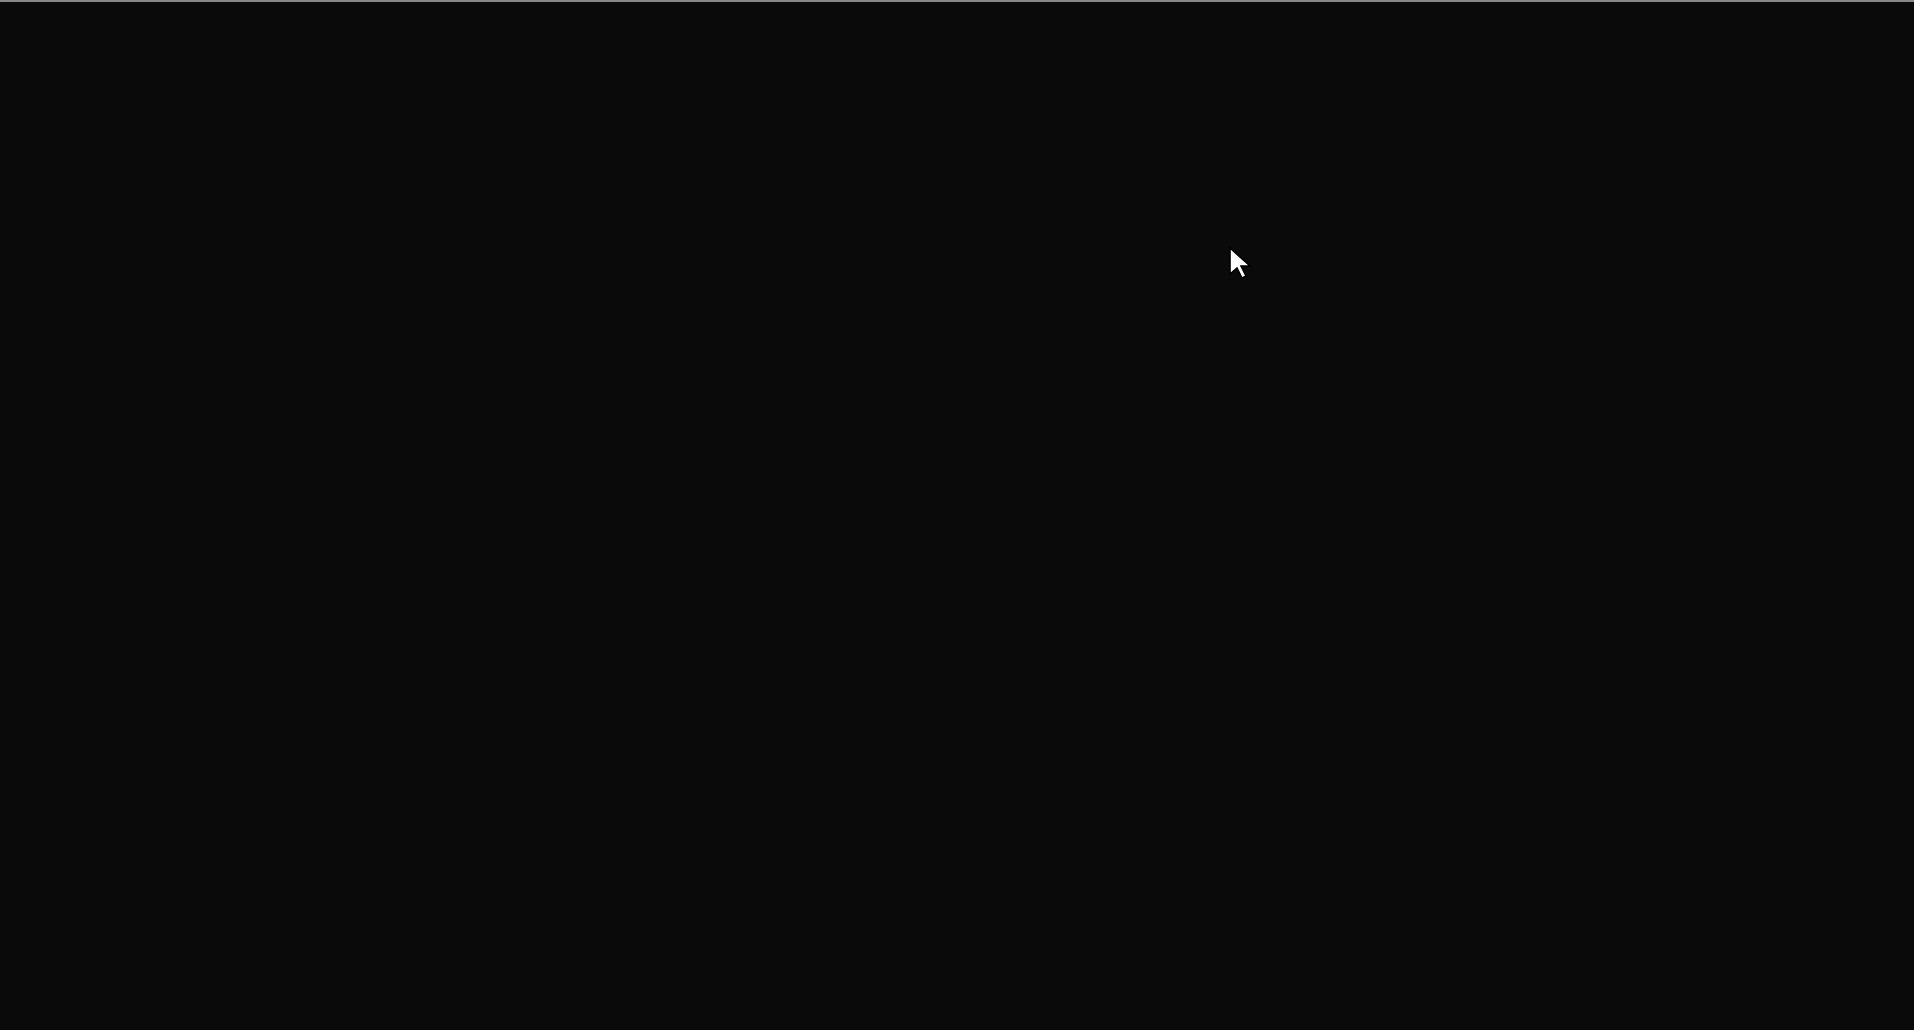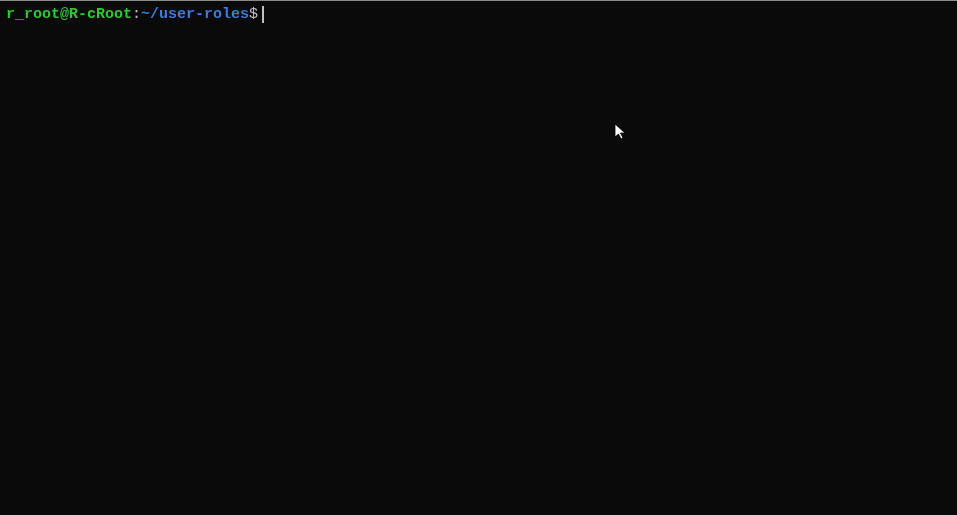--- a/index.html
+++ b/index.html
@@ -56,21 +56,18 @@
       position: absolute;
       left: 614px;
       top: 122px;
       pointer-events: none;
     }
   </style>
 </head>
 <body>
 
 <div class="terminal">
-  <div class="prompt-line">
-    <span class="user-host">r_root@R-cRoot</span><span class="colon">:</span><span class="path">~/user-roles</span><span class="dollar">$</span><span></span><span class="cursor"></span>
-  </div>
   <div class="mouse-cursor">
     <svg width="14" height="18" viewBox="0 0 14 18">
       <path d="M 1 1 L 1 14 L 4.5 11 L 7 16 L 9 15 L 6.5 10 L 11 10 Z" fill="white" stroke="black" stroke-width="0.8"></path>
     </svg>
   </div>
 </div>
 
 </body></html>

